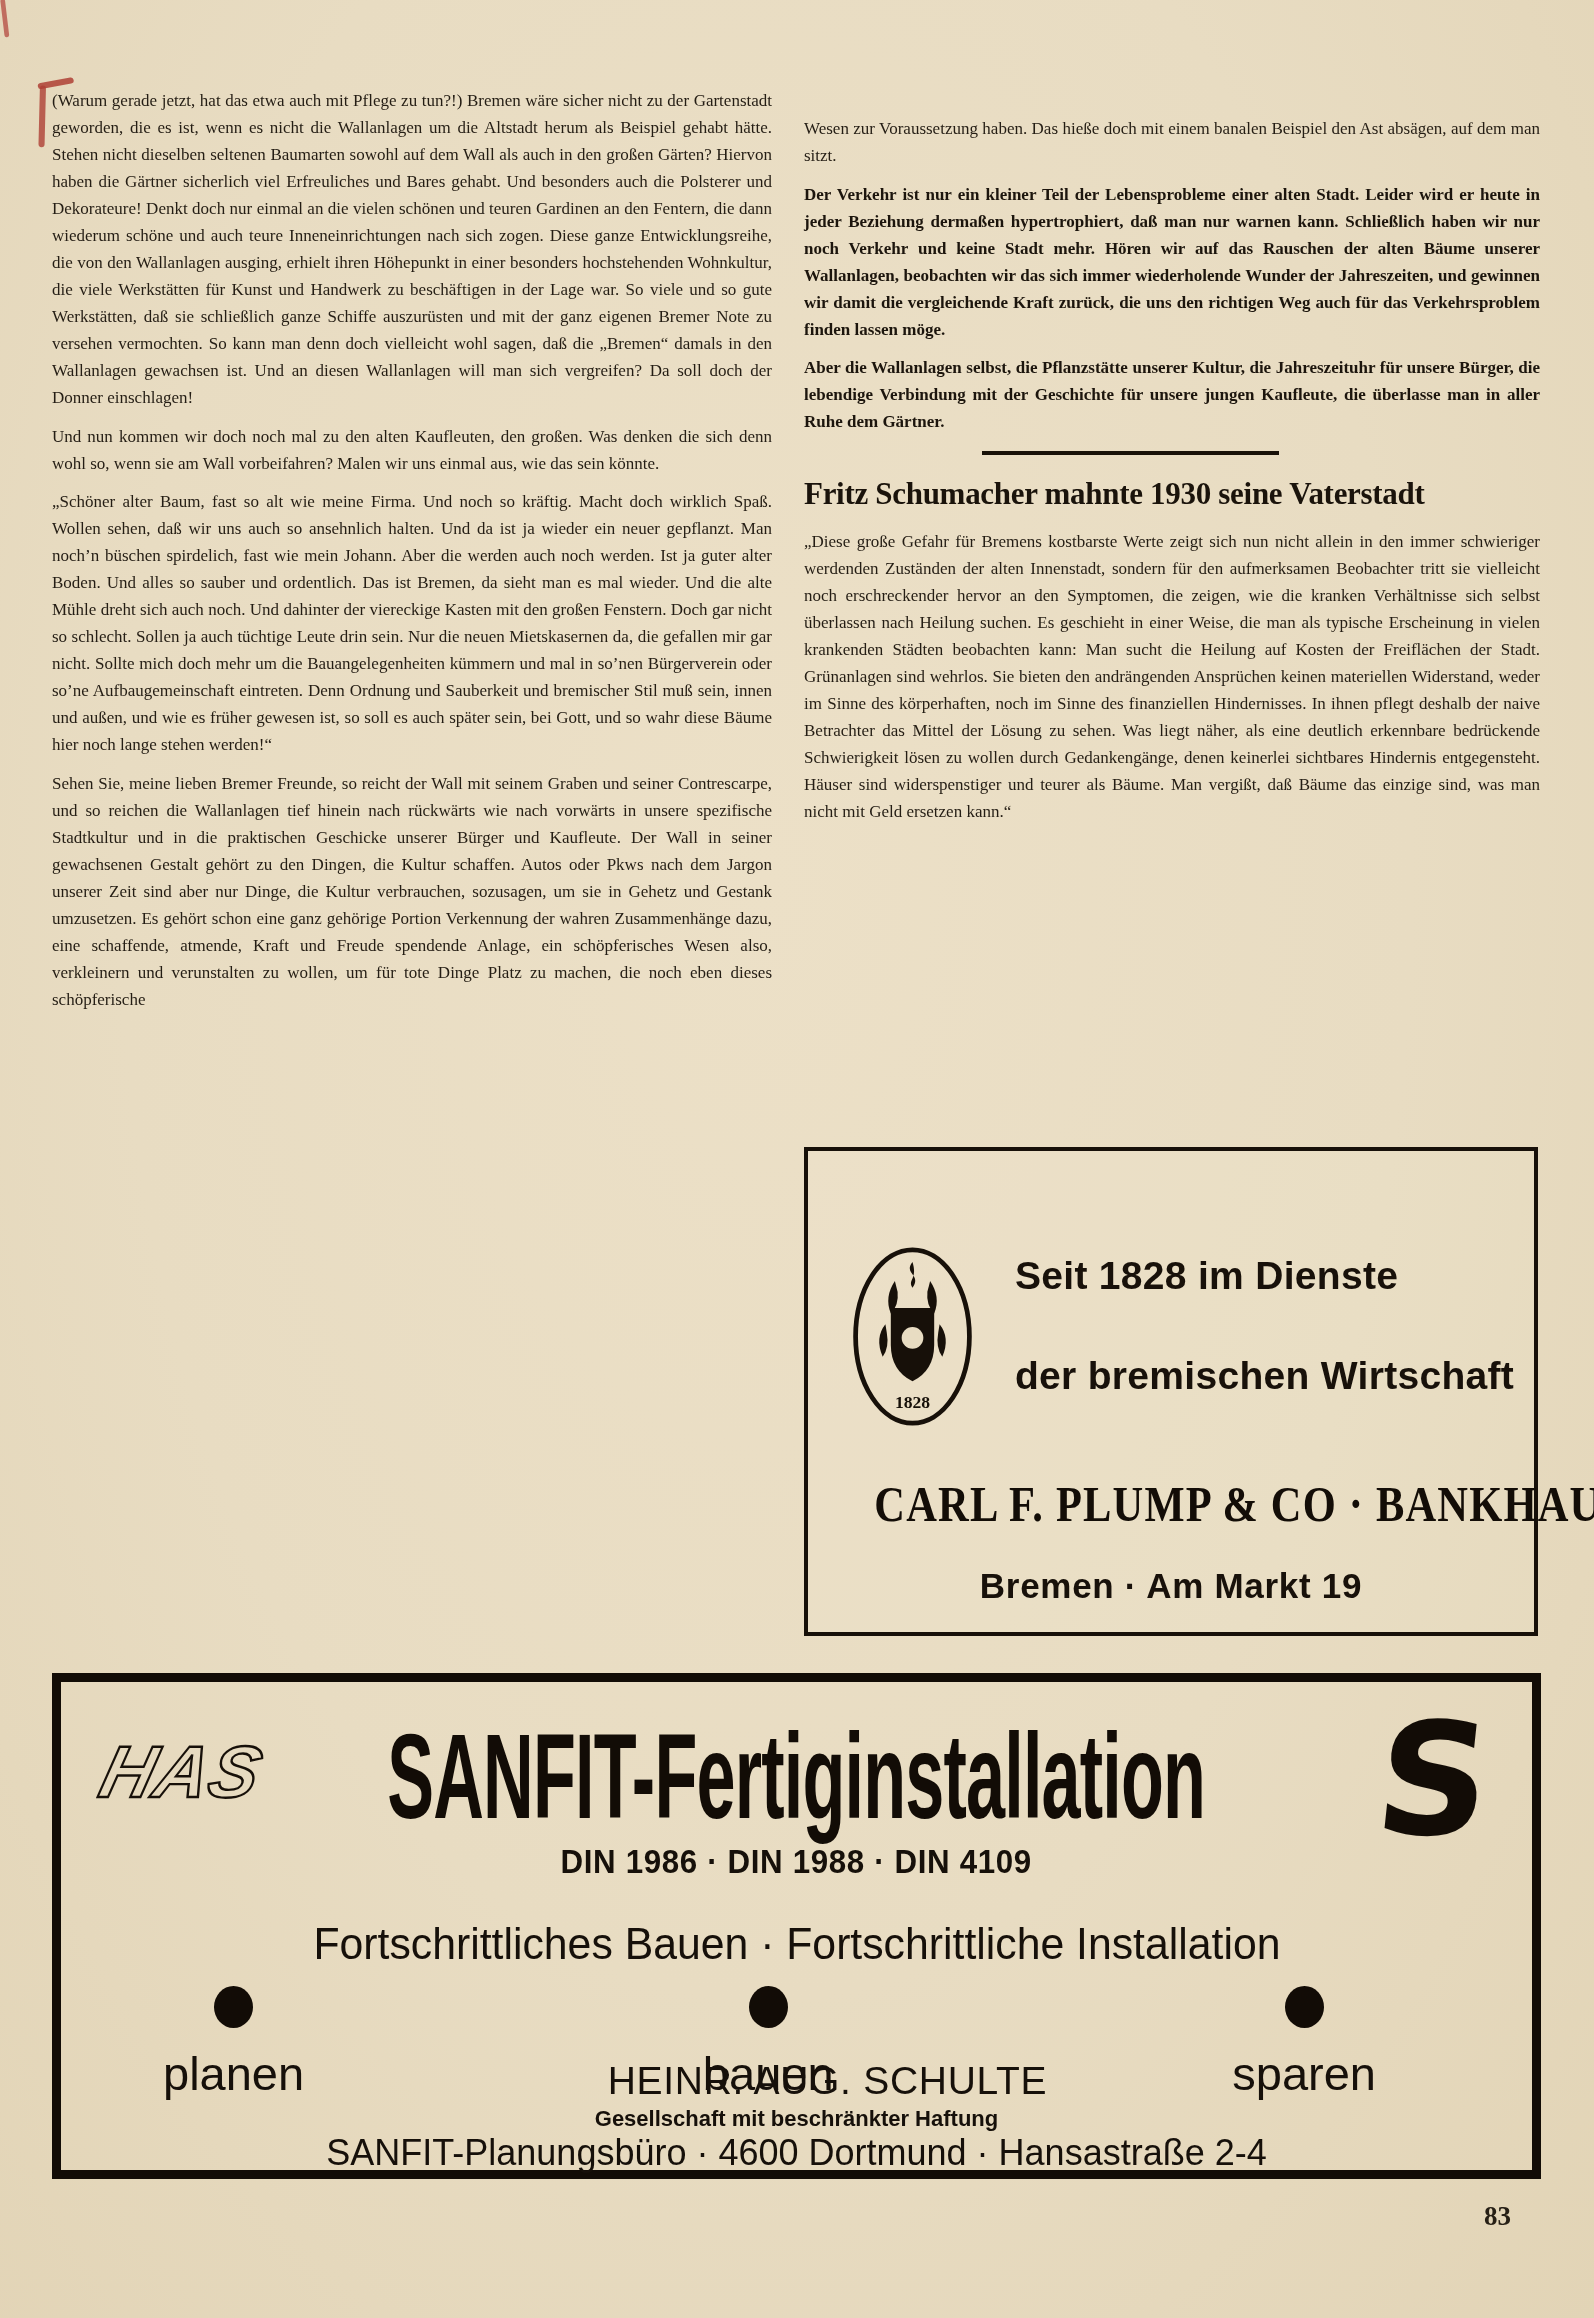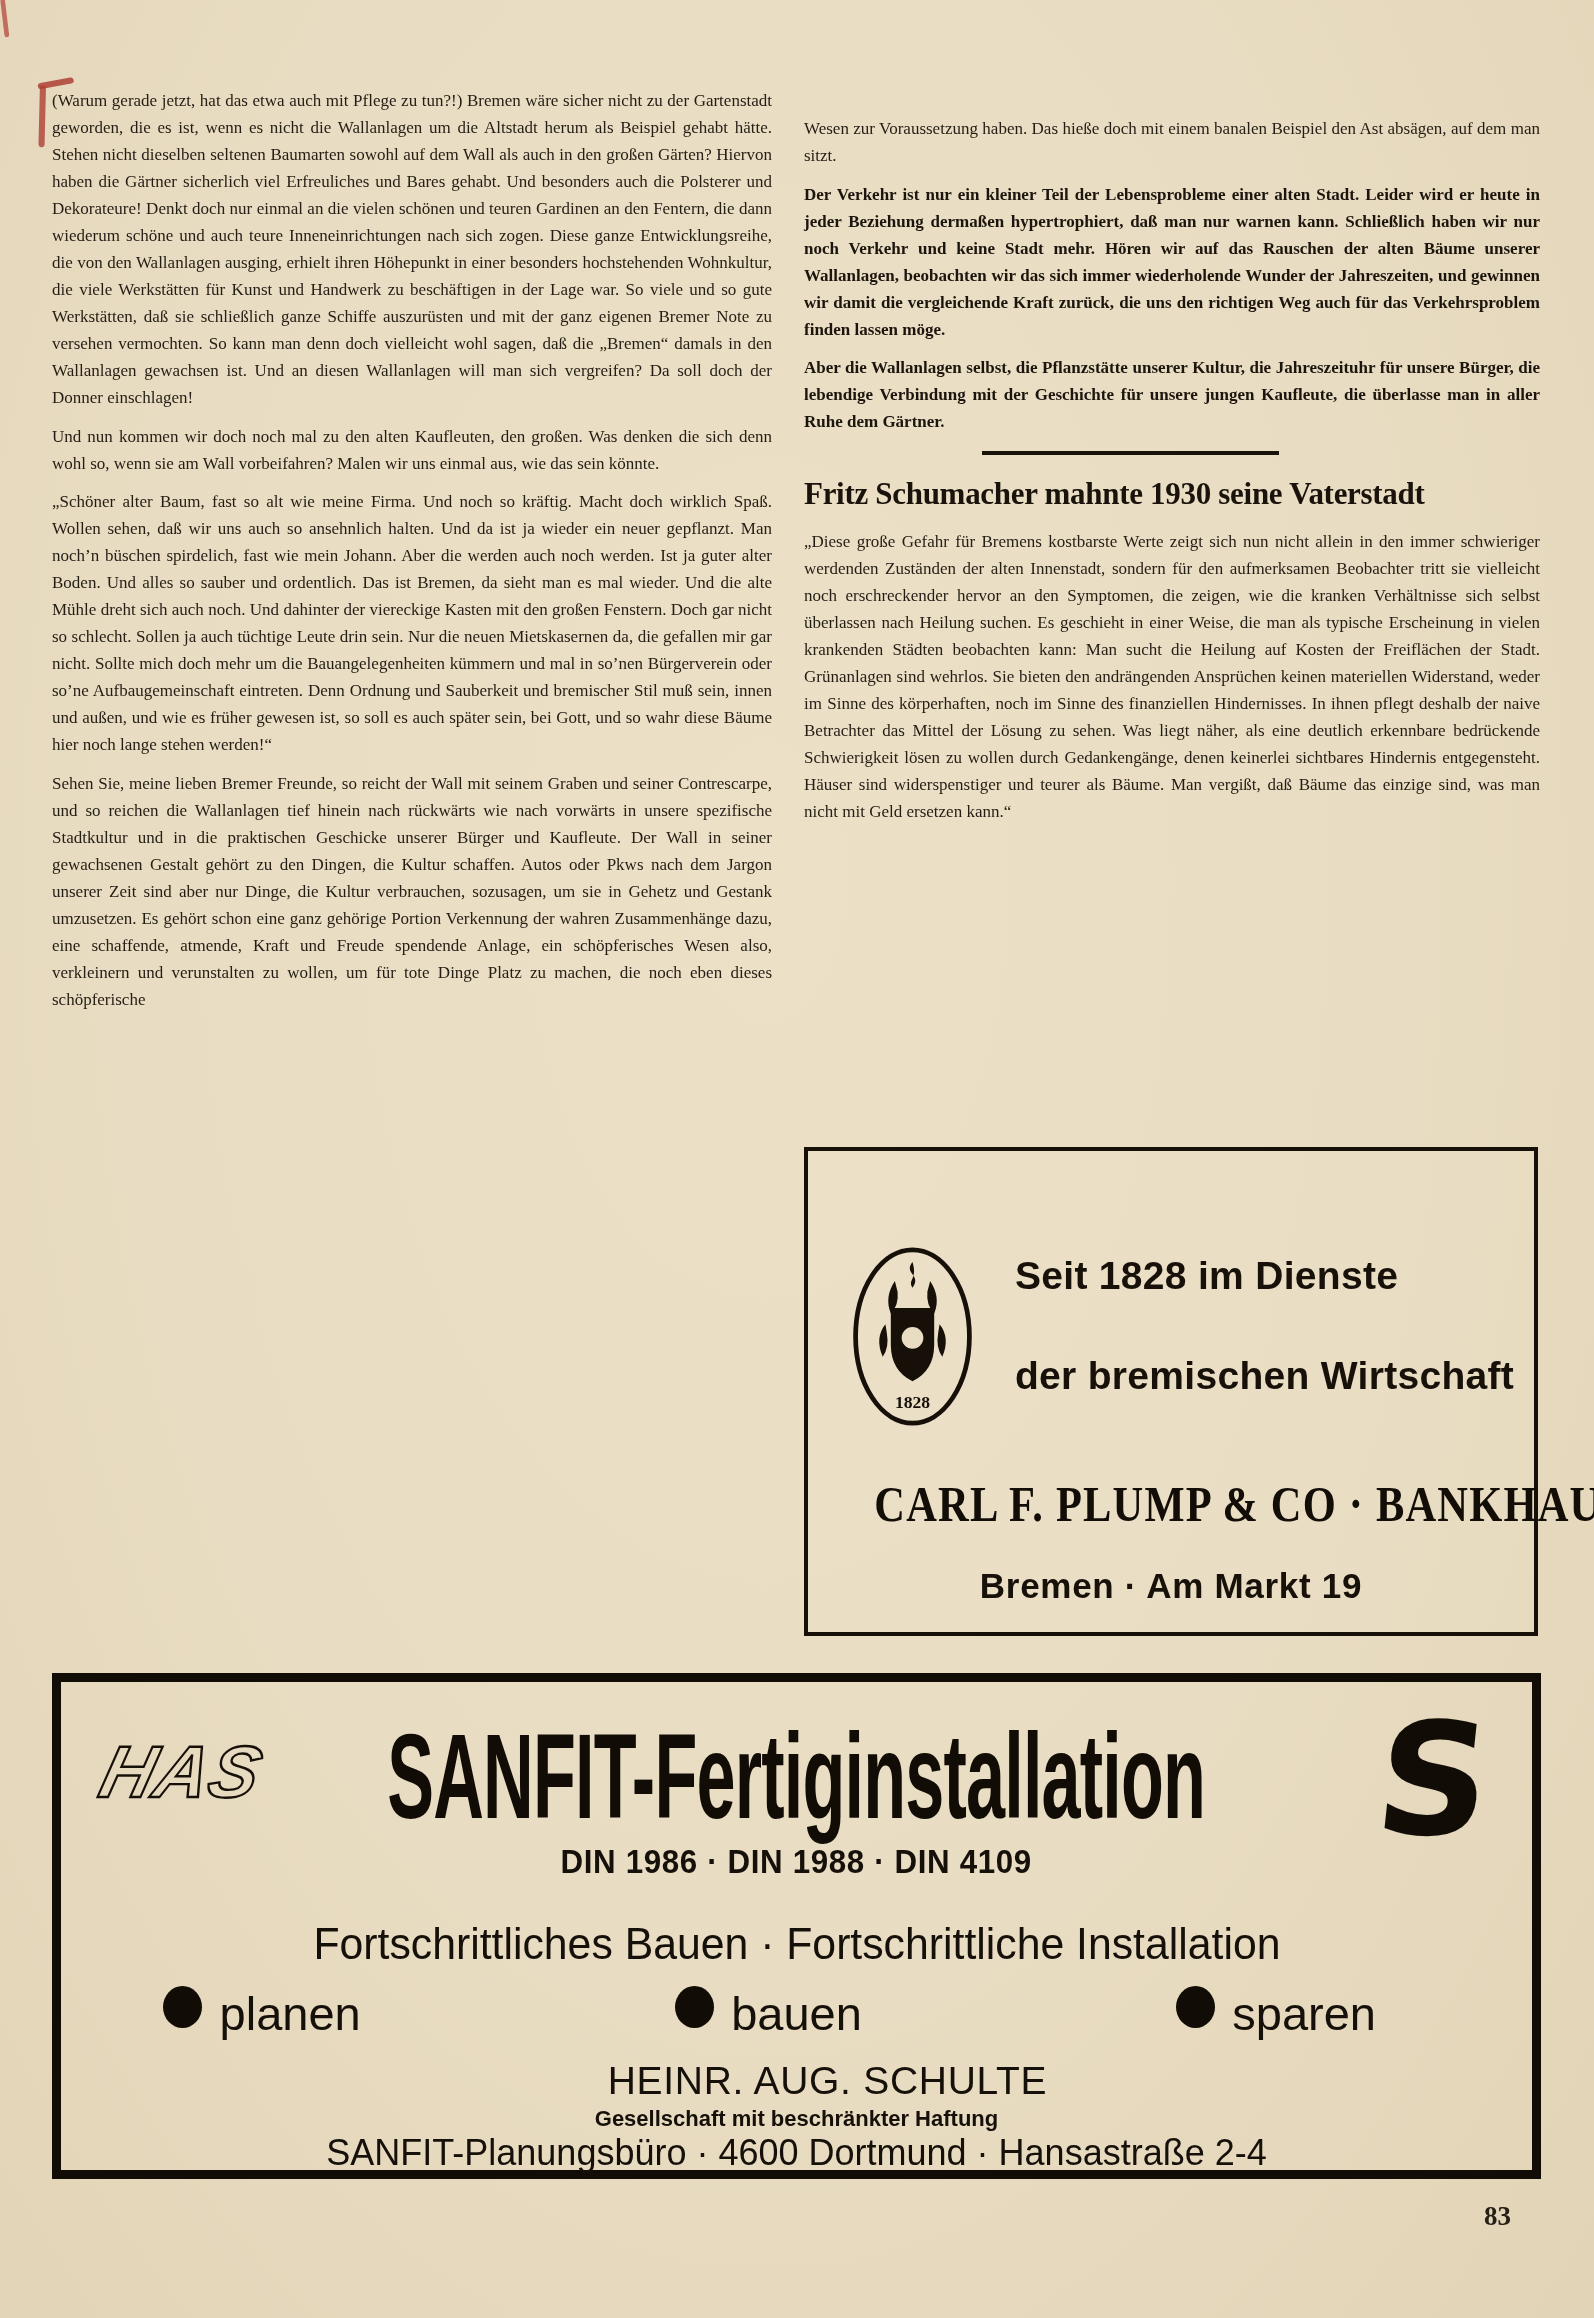--- a/index.html
+++ b/index.html
@@ -76,21 +76,21 @@
     position:absolute;left:0;top:236px;width:100%;text-align:center;white-space:nowrap;
   }
   .sanfit-sub span{
     display:inline-block;transform:scaleX(0.95);
     font-weight:400;font-size:45px;letter-spacing:0px;
   }
   .sanfit-bullets{
     position:absolute;left:102px;right:156px;top:304px;
     display:flex;justify-content:space-between;align-items:center;
   }
-  .bullet-item{display:flex;align-items:flex-start;gap:17.6px;}
+  .bullet-item{display:flex;align-items:center;gap:17.6px;flex-direction:column;}
   .bullet-dot{width:39px;height:42px;background:#120c06;border-radius:50%;}
   .bullet-label{font-weight:400;font-size:47px;}
   .sanfit-schulte{position:absolute;left:0;top:377px;width:100%;text-align:center;
     font-weight:400;font-size:39px;letter-spacing:0.7px;padding-left:31px;}
   .sanfit-gmbh{position:absolute;left:0;top:424px;width:100%;text-align:center;
     font-weight:700;font-size:22px;}
   .sanfit-address{position:absolute;left:0;top:450px;width:100%;text-align:center;
     font-weight:400;font-size:36px;}
   
   .page-number{

